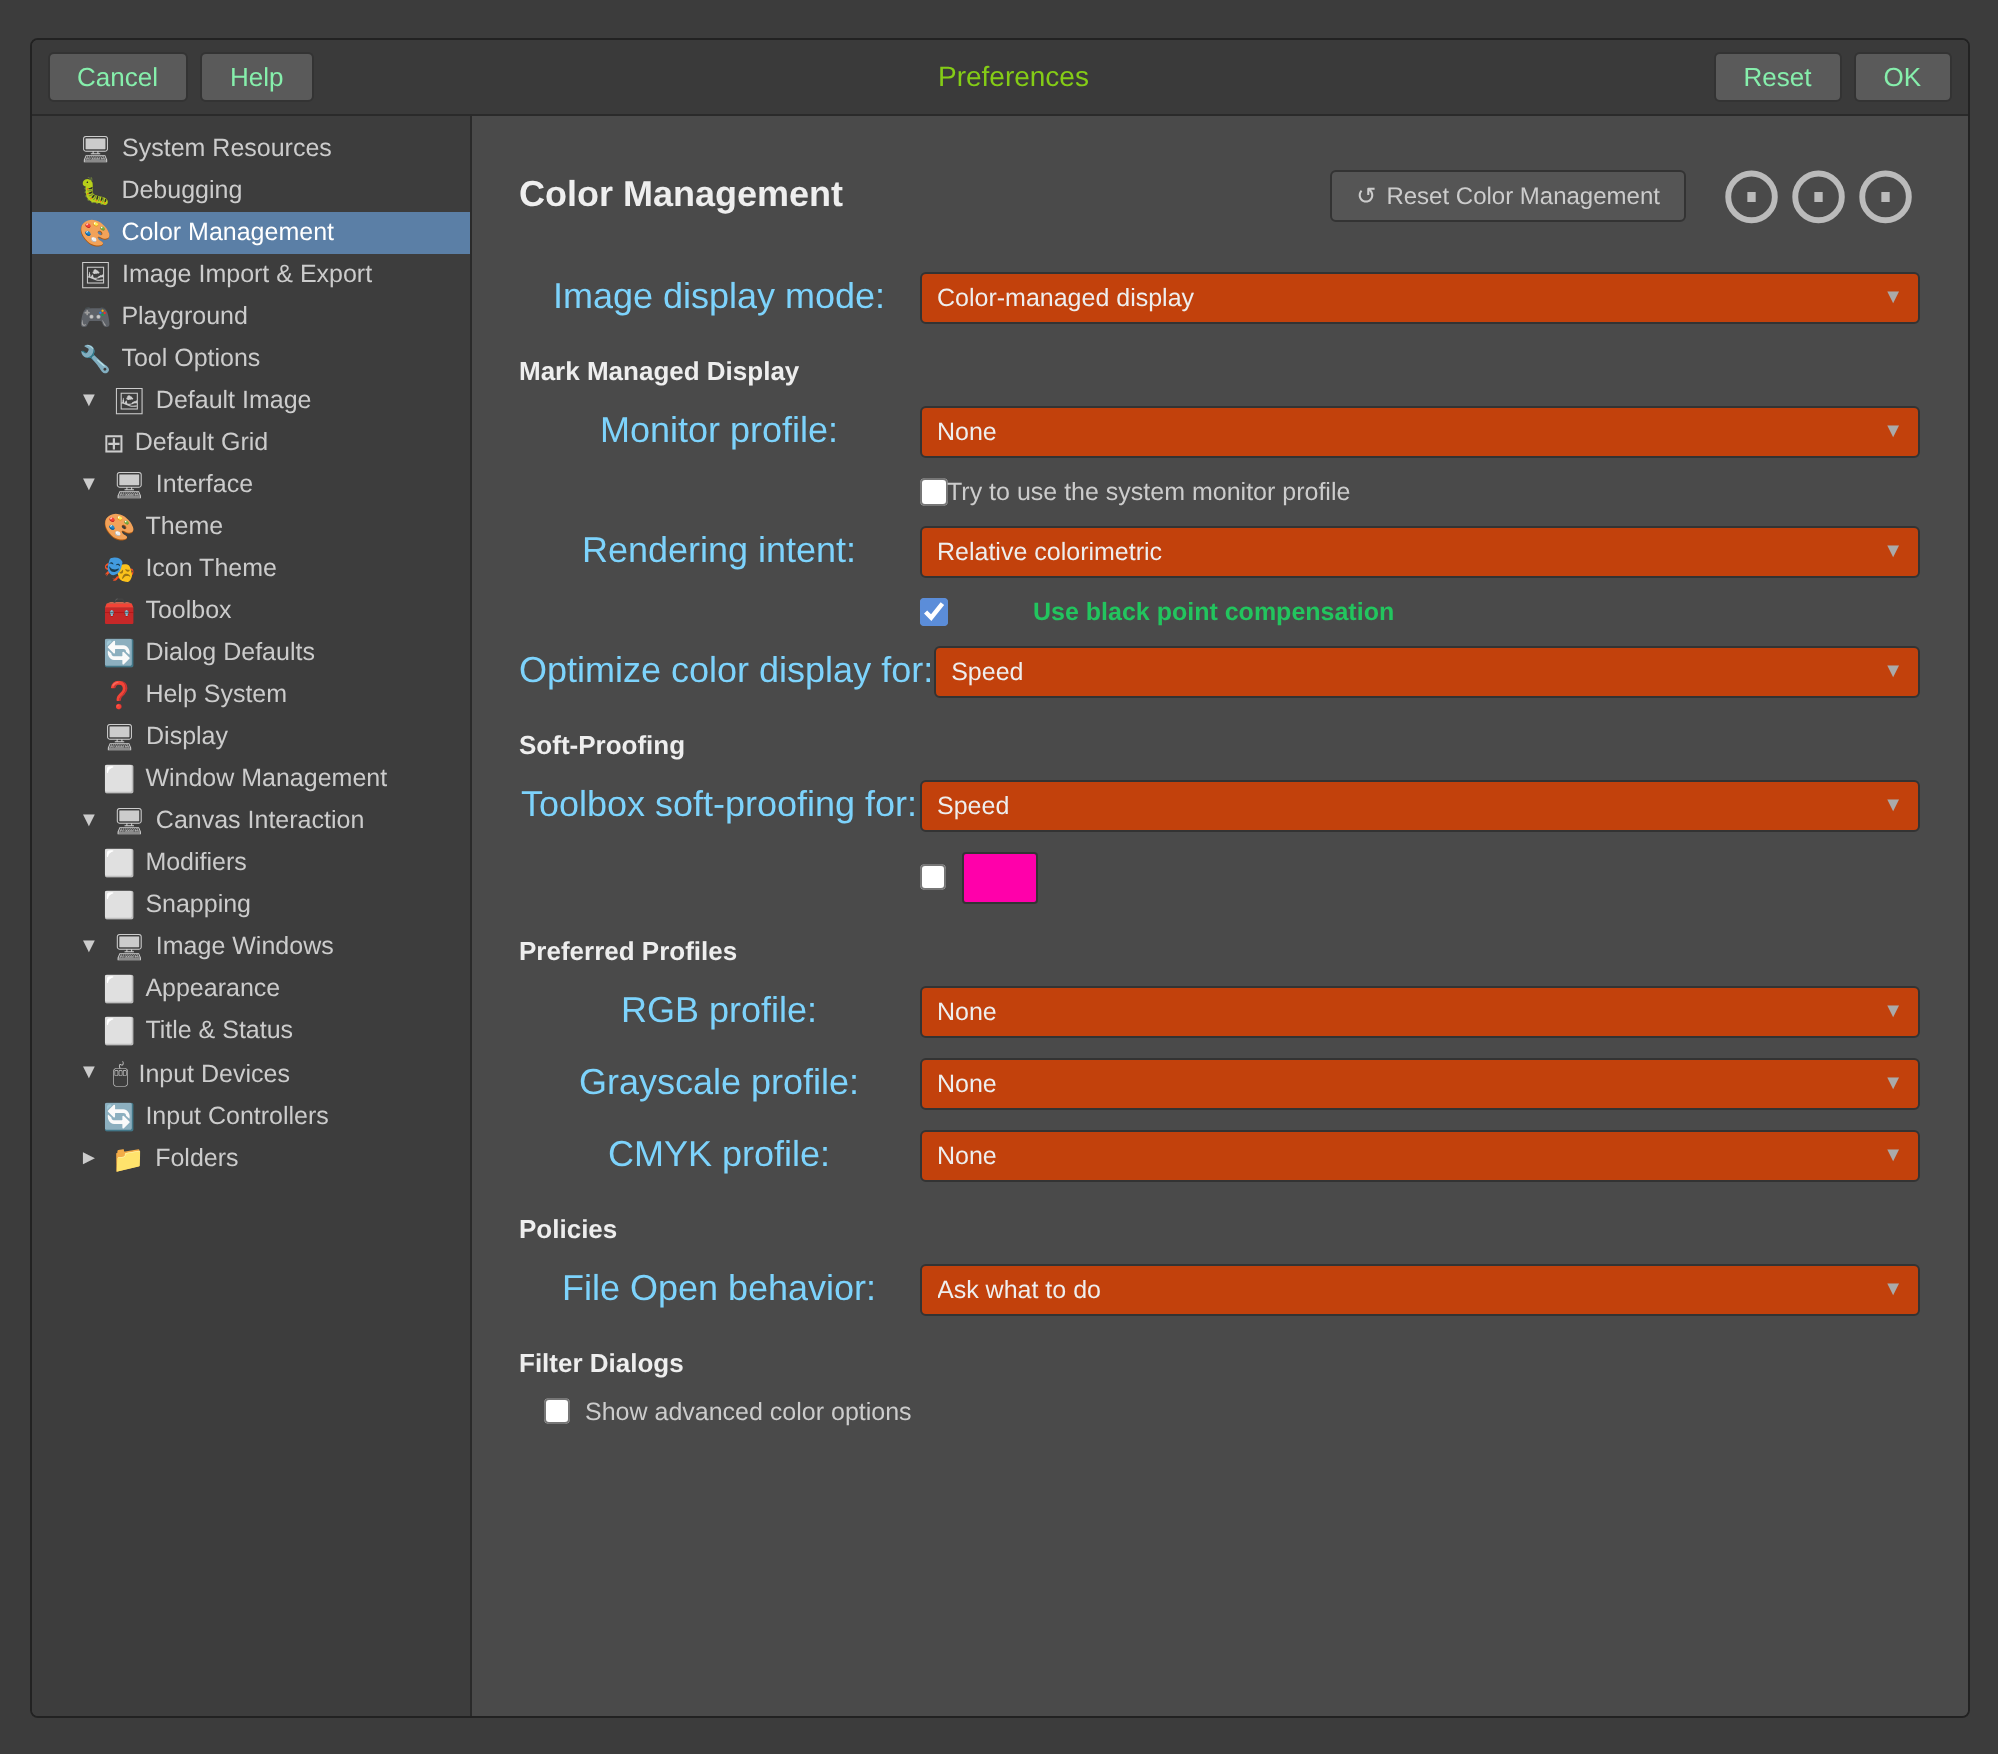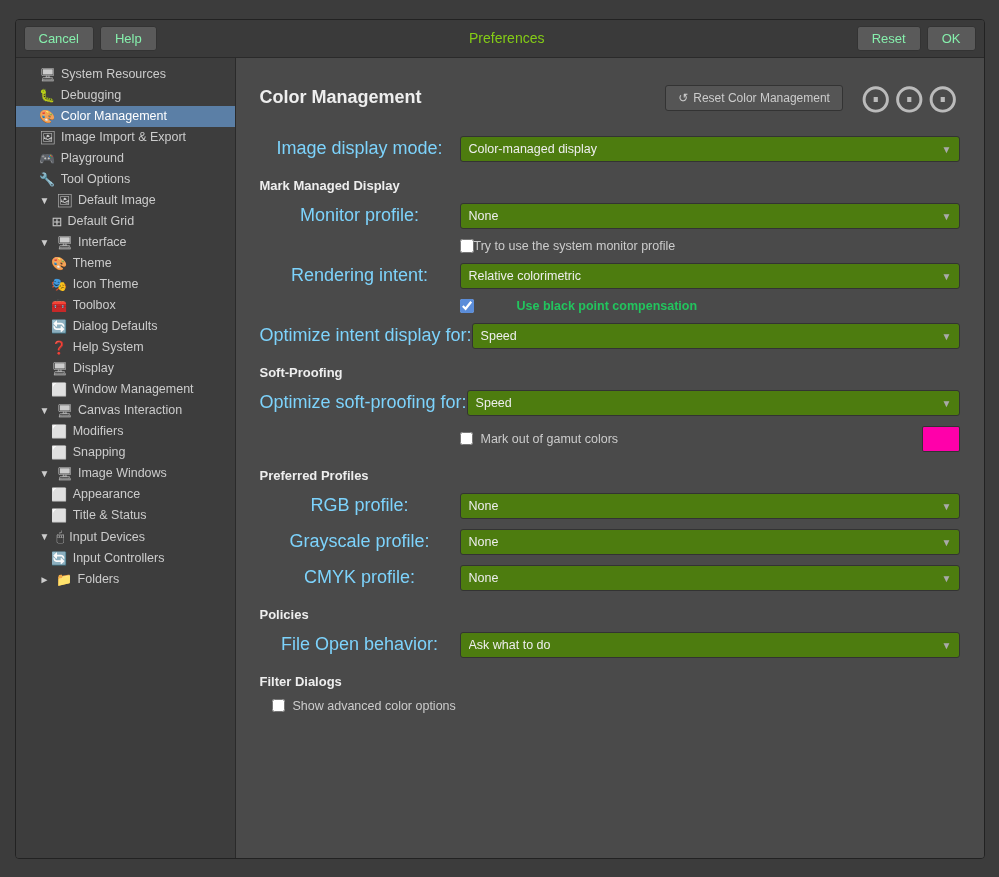--- a/index.html
+++ b/index.html
@@ -116,21 +116,21 @@
       margin-bottom: 10px;
     }
     .form-label {
       min-width: 200px;
       color: #7dd3fc;
       font-size: 18px;
       text-align: center;
     }
     select.styled {
       width: 100%;
-      background: #4d7c0f;
+      background: #c2410c;
       border: 1px solid #333;
       border-radius: 3px;
       color: #eee;
       padding: 5px 28px 5px 8px;
       font-size: 12.5px;
       appearance: none;
       -webkit-appearance: none;
       cursor: pointer;
       position: relative;
     }
@@ -369,38 +369,37 @@
           <select class="styled"><option>Perceptual</option><option selected="">Relative colorimetric</option><option>Saturation</option><option>Absolute colorimetric</option></select>
         </div>
       </div>
 
       <div class="checkbox-row checked">
         <input type="checkbox" id="black-point" checked="" style="">
         <label for="black-point" style="font-weight:bold;color:#22c55e;padding-left:43px;">Use black point compensation</label>
       </div>
 
       <div class="form-row">
-        <span class="form-label">Optimize intent display for:</span>
+        <span class="form-label">Optimize color display for:</span>
         <div class="select-wrapper">
           <select class="styled"><option>Speed</option><option>Quality</option></select>
         </div>
       </div>
 
       <div class="section-header">Soft-Proofing</div>
 
       <div class="form-row">
-        <span class="form-label">Optimize soft-proofing for:</span>
+        <span class="form-label">Toolbox soft-proofing for:</span>
         <div class="select-wrapper">
           <select class="styled"><option>Speed</option><option>Quality</option></select>
         </div>
       </div>
 
       <div class="mark-gamut-row">
         <input type="checkbox" id="mark-gamut" style="">
-        <label for="mark-gamut">Mark out of gamut colors</label>
         <div class="color-swatch" style="background:#ff00aa;"></div>
       </div>
 
       <div class="section-header">Preferred Profiles</div>
 
       <div class="form-row">
         <span class="form-label">RGB profile:</span>
         <div class="select-wrapper">
           <select class="styled">
             <option>None</option>

